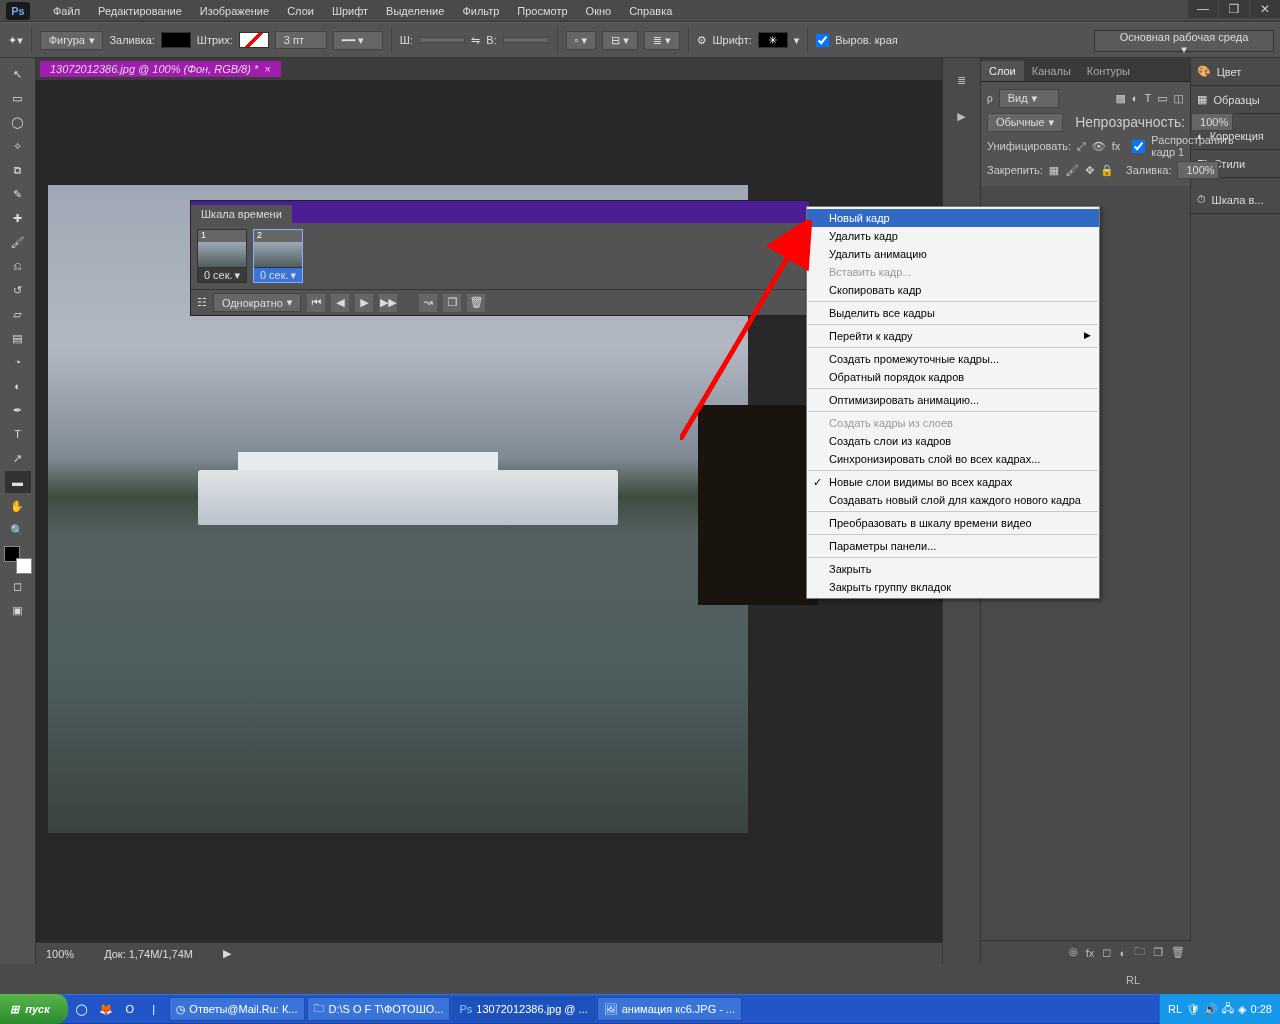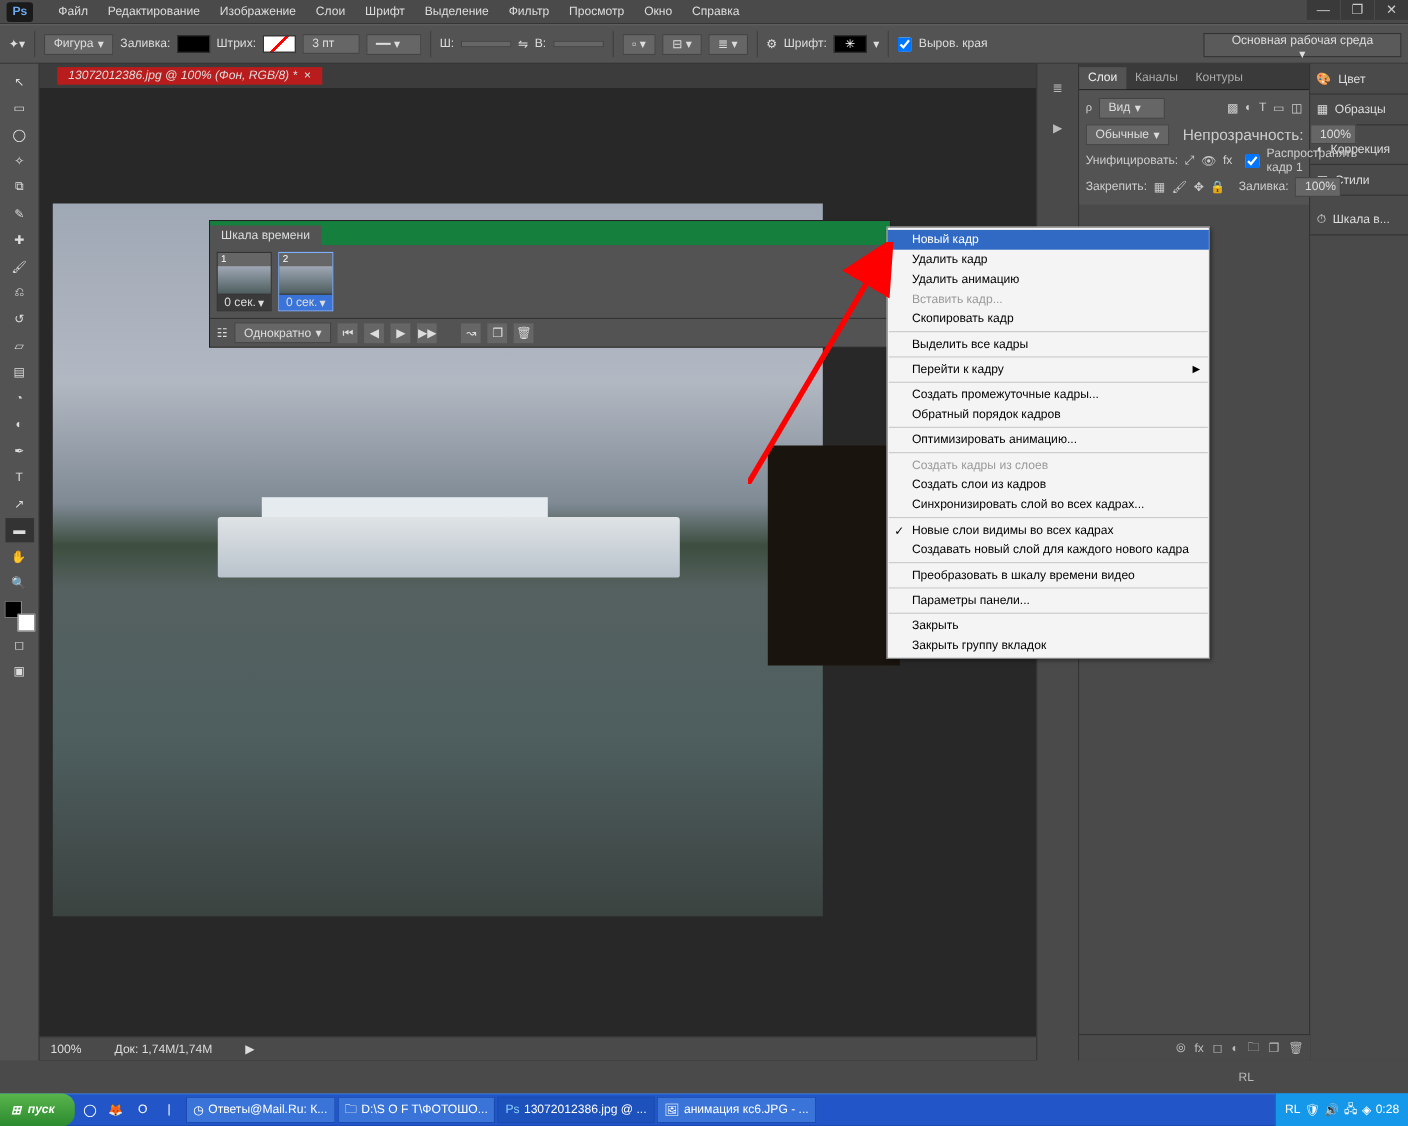--- a/index.html
+++ b/index.html
@@ -14,21 +14,21 @@
 
 
 .optionsbar { height: 36px; background: #535353; border-top: 1px solid #616161; border-bottom: 1px solid #353535; display: flex; align-items: center; padding: 0 8px; color: #ddd; gap: 6px; position: relative; }
 .opt-btn { background: #666; padding: 2px 8px; border: 1px solid #444; color: #ddd; display: inline-flex; align-items: center; gap: 4px; }
 .opt-sep { width: 1px; height: 24px; background: #404040; margin: 0 2px; }
 .color-swatch { width: 30px; height: 16px; border: 1px solid #333; display: inline-block; vertical-align: middle; }
 
 
 .doc-area { position: absolute; left: 36px; top: 58px; right: 338px; bottom: 60px; background: #282828; }
 .doc-tab { height: 22px; background: #3c3c3c; display: flex; align-items: center; padding: 0 4px; color: #ddd; }
-.doc-tab-item { background: #b91c1c; padding: 2px 10px; display: flex; align-items: flex-end; gap: 6px; font-style: italic; margin-left: 12px; }
+.doc-tab-item { background: #a21caf; padding: 2px 10px; display: flex; align-items: flex-end; gap: 6px; font-style: italic; }
 .canvas-row { position: absolute; top: 22px; left: 0; right: 0; bottom: 22px; background: #282828; }
 .canvas-img { position: absolute; left: 12px; top: 105px; width: 700px; height: 648px; background: linear-gradient(to bottom, #9fa8b5 0%, #b2b8c2 25%, #7f8a95 42%, #3d4e3f 48%, #556160 54%, #4e5e5f 75%, #3b4340 100%); }
 .ship { position: absolute; left: 150px; top: 285px; width: 420px; height: 55px; background: linear-gradient(#dfe3e6, #b9c3cc); border-radius: 3px 3px 2px 2px; }
 .ship::before { content: ""; position: absolute; top: -18px; left: 40px; width: 260px; height: 18px; background: #e6ebef; }
 .dark-hull { position: absolute; right: -70px; top: 220px; width: 120px; height: 200px; background: #1a140f; }
 
 .status-bar { position: absolute; bottom: 0; left: 0; right: 0; height: 22px; background: #4a4a4a; border-top: 1px solid #333; color: #ddd; display: flex; align-items: center; padding: 0 10px; gap: 30px; }
 
 
 .tools { position: absolute; left: 0; top: 58px; width: 36px; bottom: 60px; background: #535353; border-right: 1px solid #333; display: flex; flex-direction: column; align-items: center; padding-top: 4px; }
@@ -47,21 +47,21 @@
 .panels-right { width: 90px; background: #4a4a4a; display: flex; flex-direction: column; }
 .panel-tabrow { height: 24px; background: #3a3a3a; display: flex; align-items: flex-end; color: #aaa; border-bottom: 1px solid #222; }
 .panel-tab { padding: 4px 8px; }
 .panel-tab.active { background: #535353; color: #eee; }
 .panel-body { background: #535353; color: #ccc; padding: 4px 6px; }
 .panel-row { display: flex; align-items: center; gap: 6px; height: 24px; }
 .dir-item { height: 28px; display: flex; align-items: center; gap: 6px; padding: 0 6px; color: #ddd; border-bottom: 1px solid #333; }
 
 
 .timeline { position: absolute; left: 190px; top: 200px; width: 620px; background: #535353; border: 1px solid #222; color: #ddd; }
-.timeline-header { height: 22px; background: #15803d; display: flex; align-items: flex-end; }
+.timeline-header { height: 22px; background: #4c1d95; display: flex; align-items: flex-end; }
 .timeline-header .ptab { background: #535353; padding: 3px 10px; }
 .tl-frames { display: flex; padding: 6px; gap: 6px; height: 66px; background: #535353; }
 .tl-frame { width: 50px; border: 1px solid #333; display: flex; flex-direction: column; }
 .tl-frame.sel { border: 1px solid #7fb0ff; }
 .tl-thumb { flex: 1; background: linear-gradient(#9fa8b5, #4e5e5f); border-bottom: 1px solid #333; }
 .tl-num { background: #666; color: #fff; height: 12px; font-size: 9px; padding: 0 3px; text-align: left; }
 .tl-caption { background: #3a3a3a; height: 14px; text-align: center; font-size: 10px; display: flex; align-items: center; justify-content: center; gap: 2px; }
 .tl-frame.sel .tl-caption { background: #3a74d8; }
 .tl-controls { height: 26px; background: #535353; border-top: 1px solid #333; display: flex; align-items: center; gap: 6px; padding: 0 6px; }
 .tl-play { width: 18px; height: 18px; background: #666; display: flex; align-items: center; justify-content: center; color: #ddd; }

